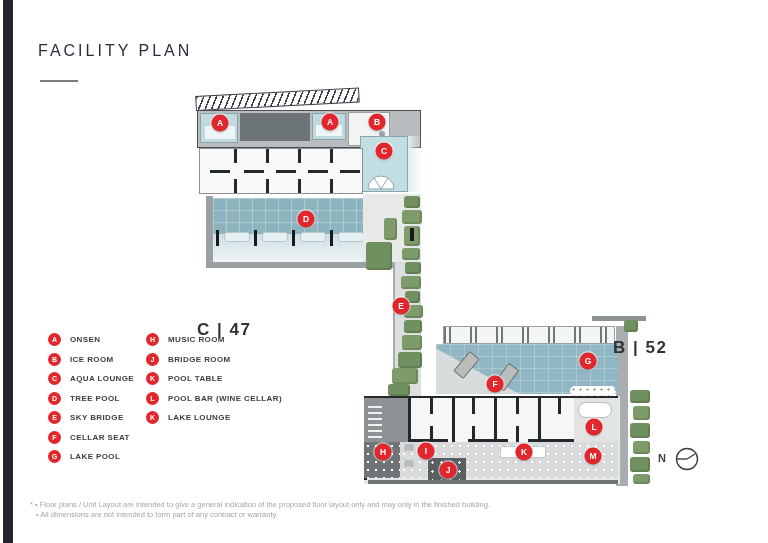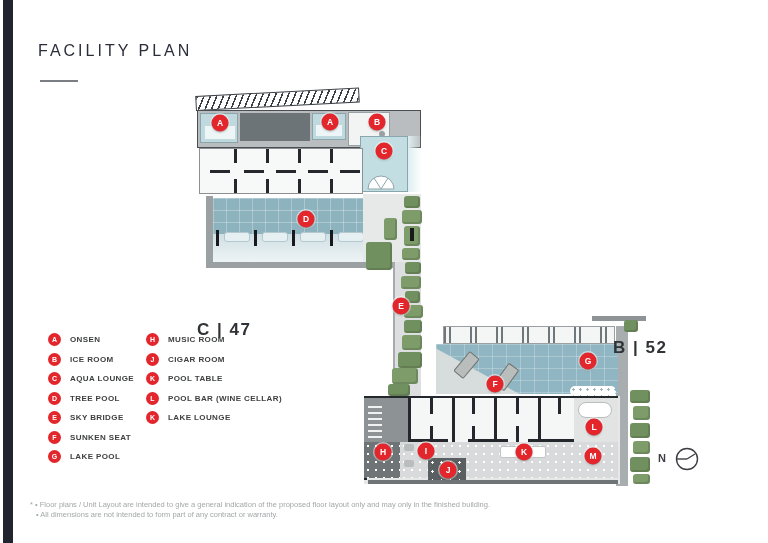--- a/index.html
+++ b/index.html
@@ -325,36 +325,36 @@
   <div class="legend-item">
     <span class="badge">D</span>
     <span class="legend-label">TREE POOL</span>
   </div>
   <div class="legend-item">
     <span class="badge">E</span>
     <span class="legend-label">SKY BRIDGE</span>
   </div>
   <div class="legend-item">
     <span class="badge">F</span>
-    <span class="legend-label">SUNKEN SEAT</span>
+    <span class="legend-label">CELLAR SEAT</span>
   </div>
   <div class="legend-item">
     <span class="badge">G</span>
     <span class="legend-label">LAKE POOL</span>
   </div>
 </div>
 
 <div class="abs legend-col legend-col-2">
   <div class="legend-item">
     <span class="badge">H</span>
     <span class="legend-label">MUSIC ROOM</span>
   </div>
   <div class="legend-item">
     <span class="badge">J</span>
-    <span class="legend-label">CIGAR ROOM</span>
+    <span class="legend-label">BRIDGE ROOM</span>
   </div>
   <div class="legend-item">
     <span class="badge">K</span>
     <span class="legend-label">POOL TABLE</span>
   </div>
   <div class="legend-item">
     <span class="badge">L</span>
     <span class="legend-label">POOL BAR (WINE CELLAR)</span>
   </div>
   <div class="legend-item">

